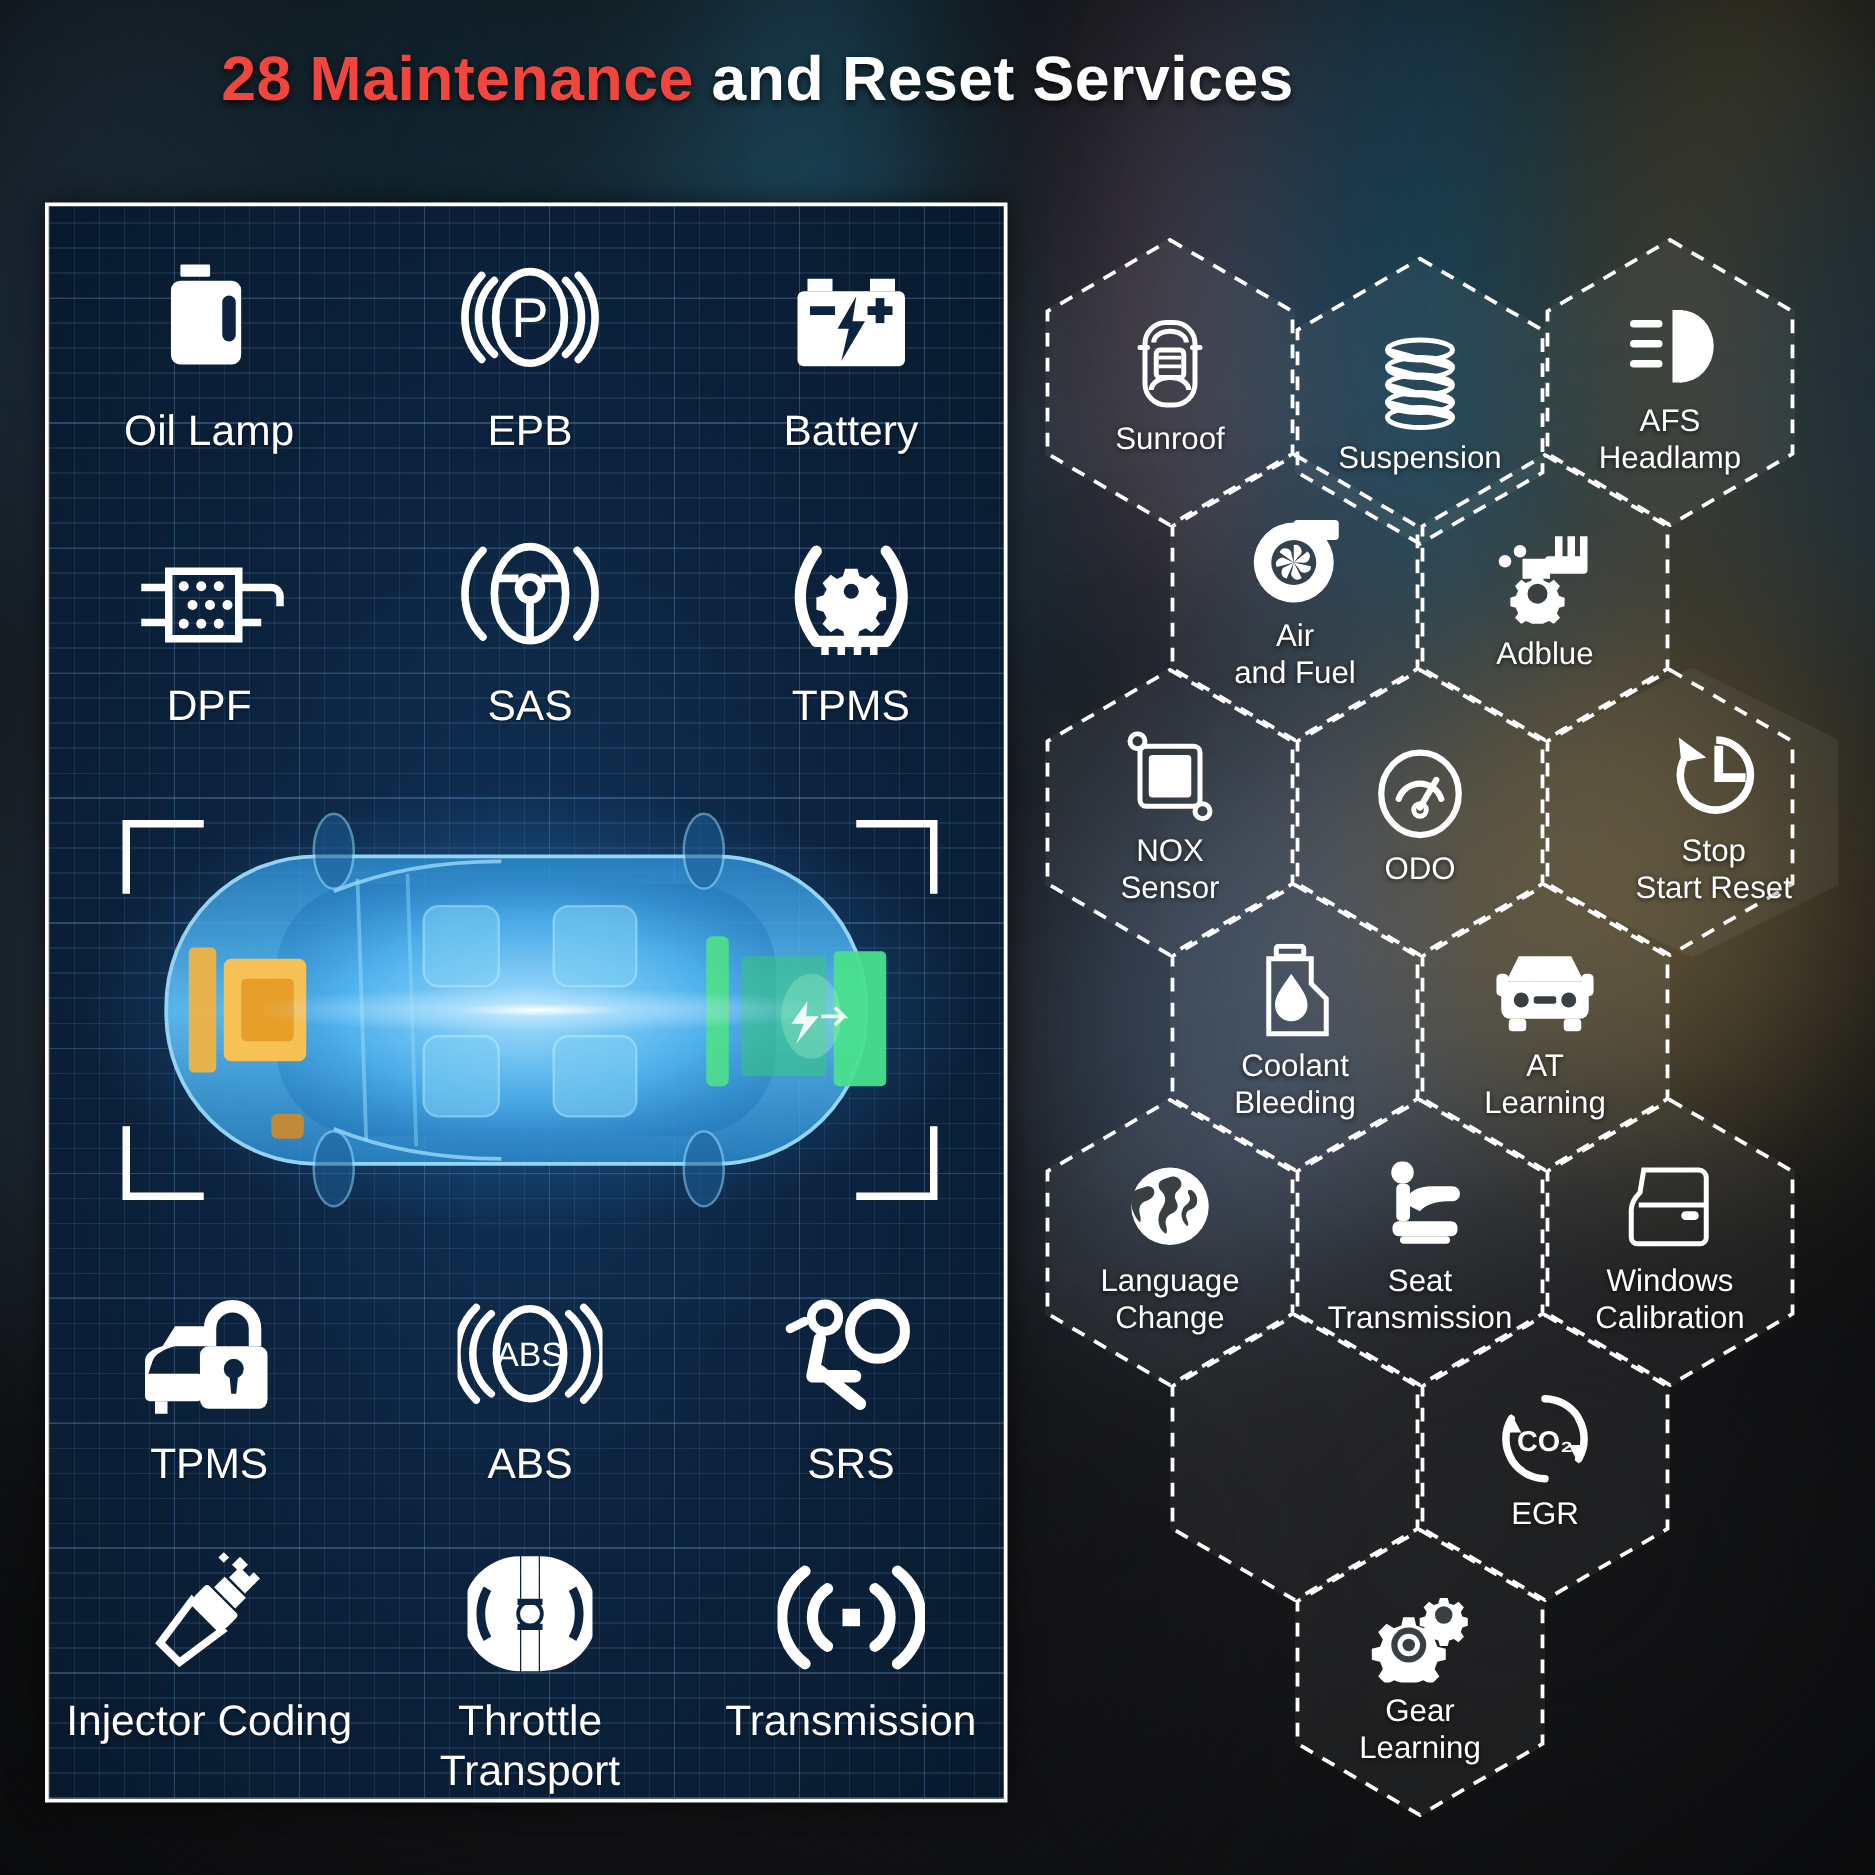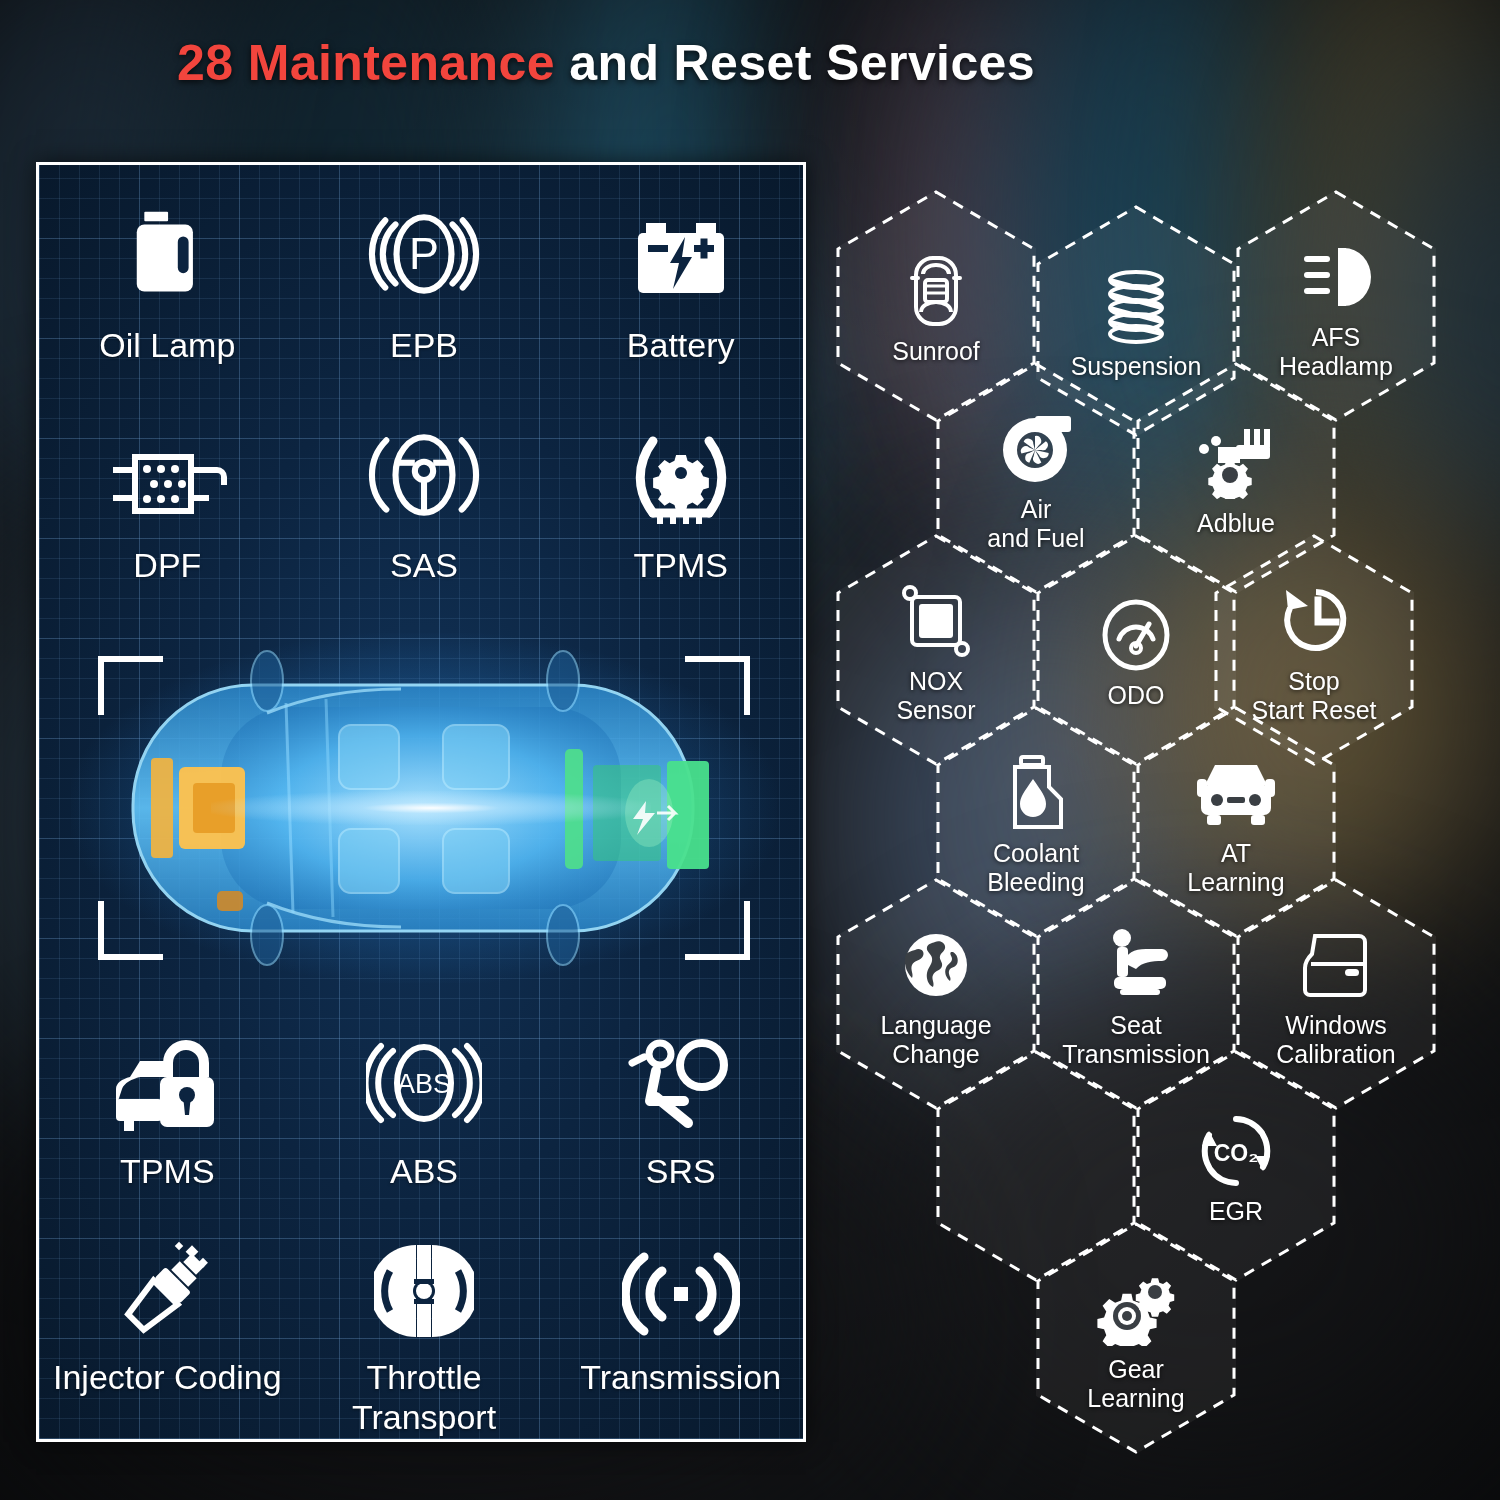--- a/index.html
+++ b/index.html
@@ -508,21 +508,21 @@
           <ellipse cx="35" cy="36" rx="31" ry="33" fill="none" stroke="#fff" stroke-width="5"></ellipse>
           <path d="M18 40 a18 18 0 0 1 34 0" fill="none" stroke="#fff" stroke-width="5" stroke-linecap="round"></path>
           <path d="M48 25 L35 47" stroke="#fff" stroke-width="5" stroke-linecap="round"></path>
           <circle cx="35" cy="49" r="5" fill="none" stroke="#fff" stroke-width="4"></circle>
         </svg>
       </div>
       <div class="hlbl">ODO</div>
     </div>
   </div>
 
-  <div class="hex" style="left:384px;top:384px;">
+  <div class="hex" style="left:406px;top:384px;padding-left:35px;">
     <div class="hexbg"></div>
     <svg class="hexborder" viewBox="0 0 200 232">
         <polygon points="100,2 198,59 198,173 100,230 2,173 2,59" fill="none" stroke="#fff" stroke-width="3" stroke-dasharray="11 9"></polygon>
       </svg>
     <div class="hexinner">
       <div class="hglyph">
         <svg width="72" height="70" viewBox="0 0 72 70">
           <path d="M12 22 A28 28 0 1 0 38 6" fill="none" stroke="#fff" stroke-width="6"></path>
           <path d="M8 4 L10 24 L30 20 Z" fill="#fff"></path>
           <path d="M40 14 V36 H58" fill="none" stroke="#fff" stroke-width="7" stroke-linecap="square"></path>

